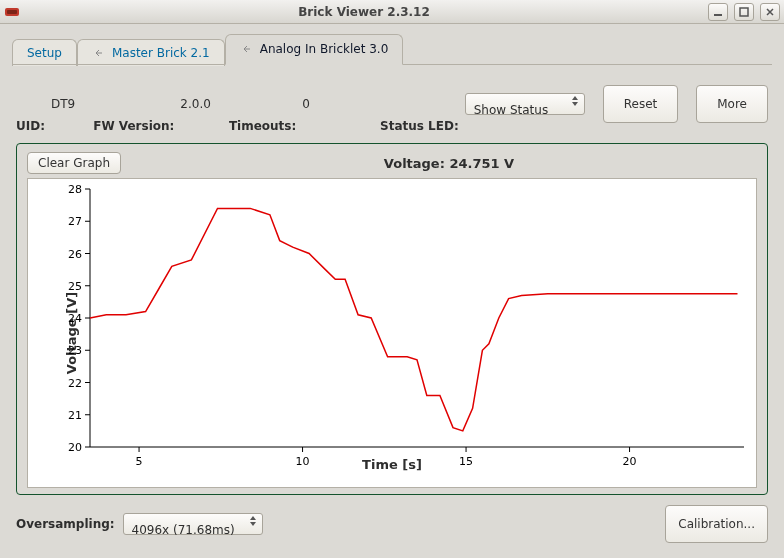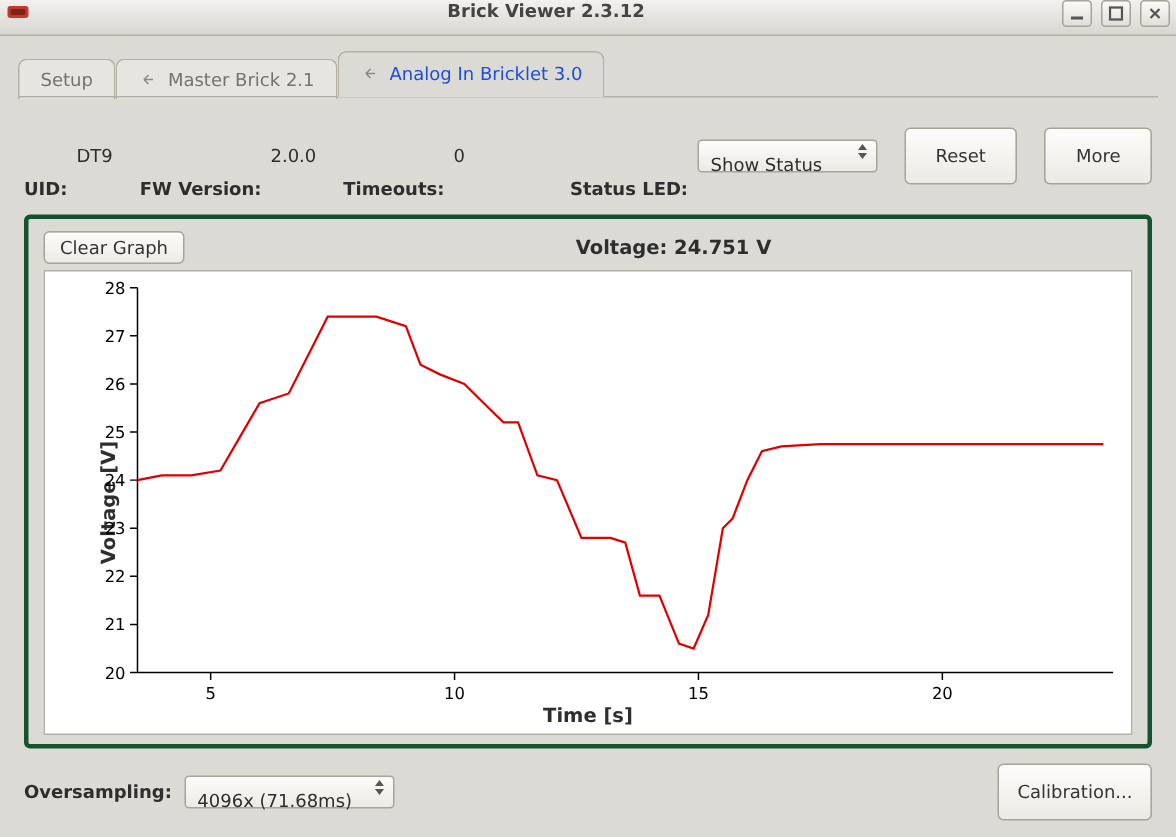--- a/index.html
+++ b/index.html
@@ -12,20 +12,21 @@
     overflow: hidden;
     color: #2e2e2e;
   }
 
   
   .titlebar {
     height: 24px;
     background: linear-gradient(to bottom, #f2f1ef, #d8d6d0);
     border-bottom: 1px solid #b4b0a6;
     display: flex;
+    align-items: center;
     padding: 0 4px;
     gap: 6px;
   }
   .titlebar .icon {
     width: 16px; height: 16px;
     display: flex; align-items: center; justify-content: center;
   }
   .titlebar .title {
     flex: 1;
     text-align: center;
@@ -58,27 +59,27 @@
   .tab {
     border: 1px solid #b4b0a6;
     border-bottom: none;
     background: #e7e5df;
     padding: 6px 14px;
     border-top-left-radius: 6px;
     border-top-right-radius: 6px;
     display: flex;
     align-items: center;
     gap: 6px;
-    color:#737373;
+    color:#0369a1;
     position: relative;
     top: 1px;
   }
   .tab.active {
     background: #dcdad5;
-    color:#1d4ed8;
+    color:#0f172a;
     z-index: 2;
     border-bottom: 1px solid #dcdad5;
     top: 0;
     padding-top: 7px;
     padding-bottom: 8px;
   }
   .tabstrip::after{
     content:"";
     position:absolute;
     left:0;right:0;bottom:0;
@@ -134,21 +135,21 @@
     background:linear-gradient(#fdfcfb,#eceae3);
     border-radius:4px;
     height:38px;
     padding:0 20px;
     display:flex;align-items:center;justify-content:center;
     color:#333;
   }
 
   
   .panel{
-    border:3px solid #14532d;
+    border:1px solid #14532d;
     border-radius:4px;
     background:#dcdad5;
     padding:8px 10px 6px 10px;
     margin: 0 4px;
   }
   .panel-head{
     display:flex; align-items:center; gap:20px; margin-bottom:4px;
   }
   .voltage-readout{
     flex:1; text-align:center; font-weight:bold; font-size:13px;
@@ -162,21 +163,21 @@
   }
   .ylabel{
     position:absolute; left:2px; top:50%;
     transform: translateY(-50%) rotate(-90deg);
     transform-origin:center;
     font-weight:bold;
     font-size:13px;
   }
   .xlabel{
     position:absolute; left:0; right:0;
-    bottom:4px;
+    bottom:15px;
     text-align:center; font-weight:bold; font-size:13px;
   }
   svg.plot{ position:absolute; left:0;top:0;width:100%;height:100%; }
   .tick-text{ font-size:11px; fill:#000; }
   .plotline{ stroke:#e00000; stroke-width:1.5; fill:none; }
   .axis{ stroke:#000; stroke-width:1; }
   .tick{ stroke:#000; stroke-width:1; }
 
   
   .bottomrow{

